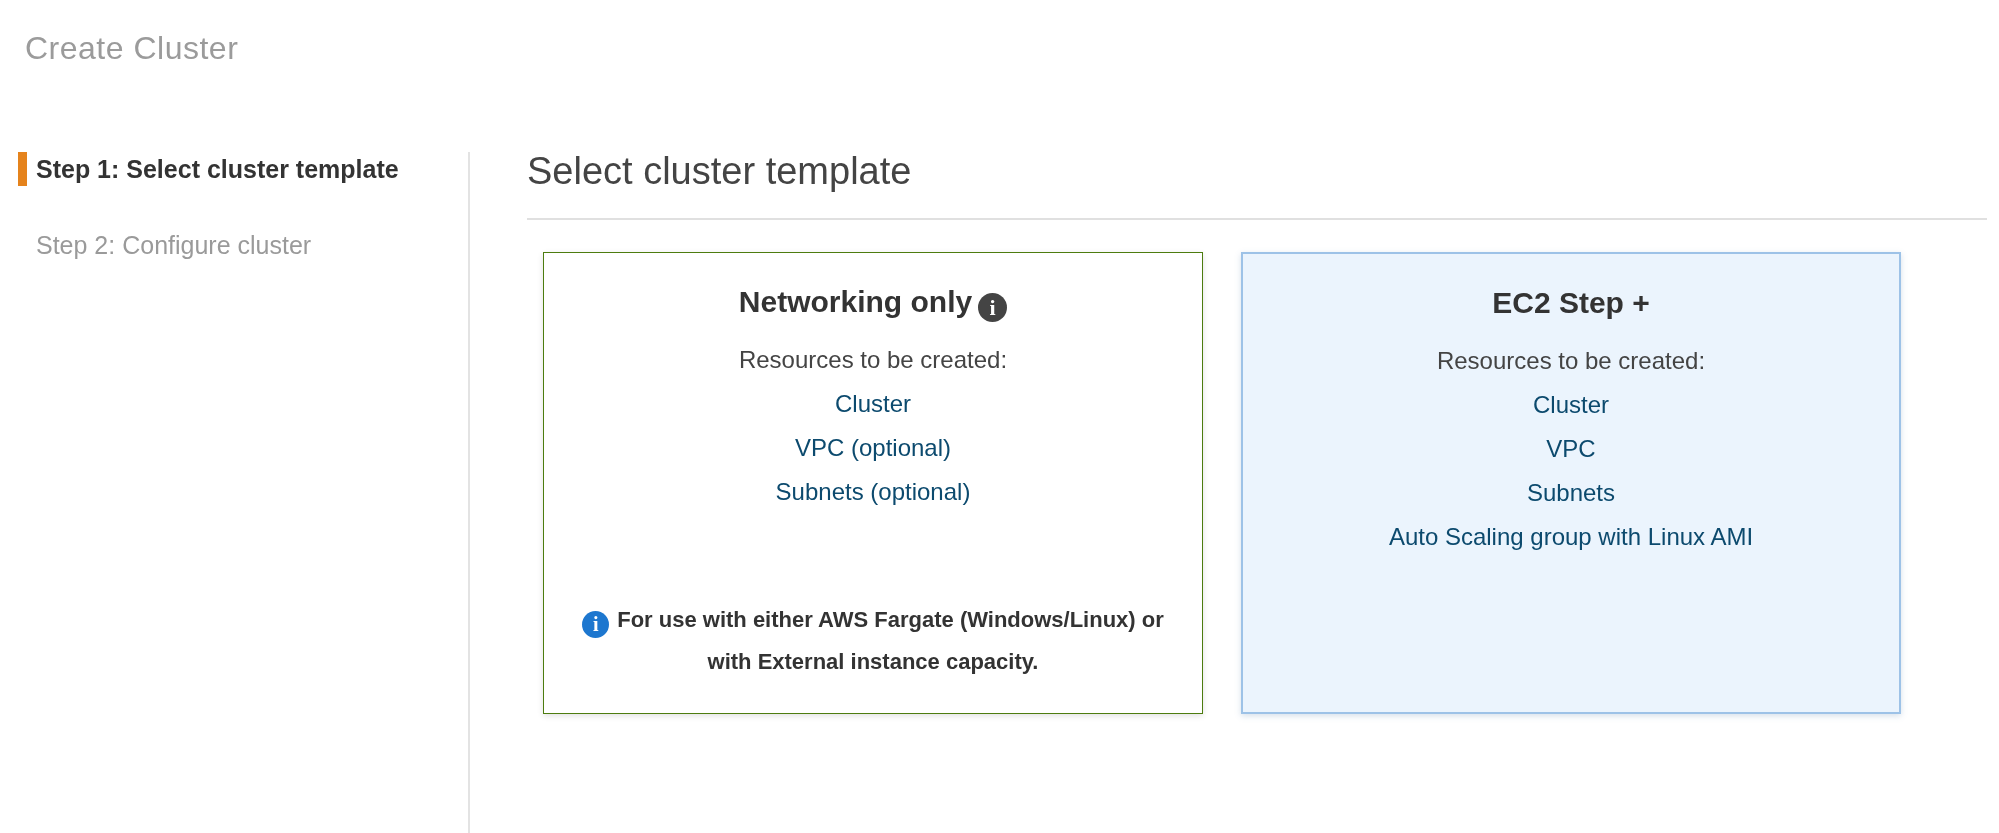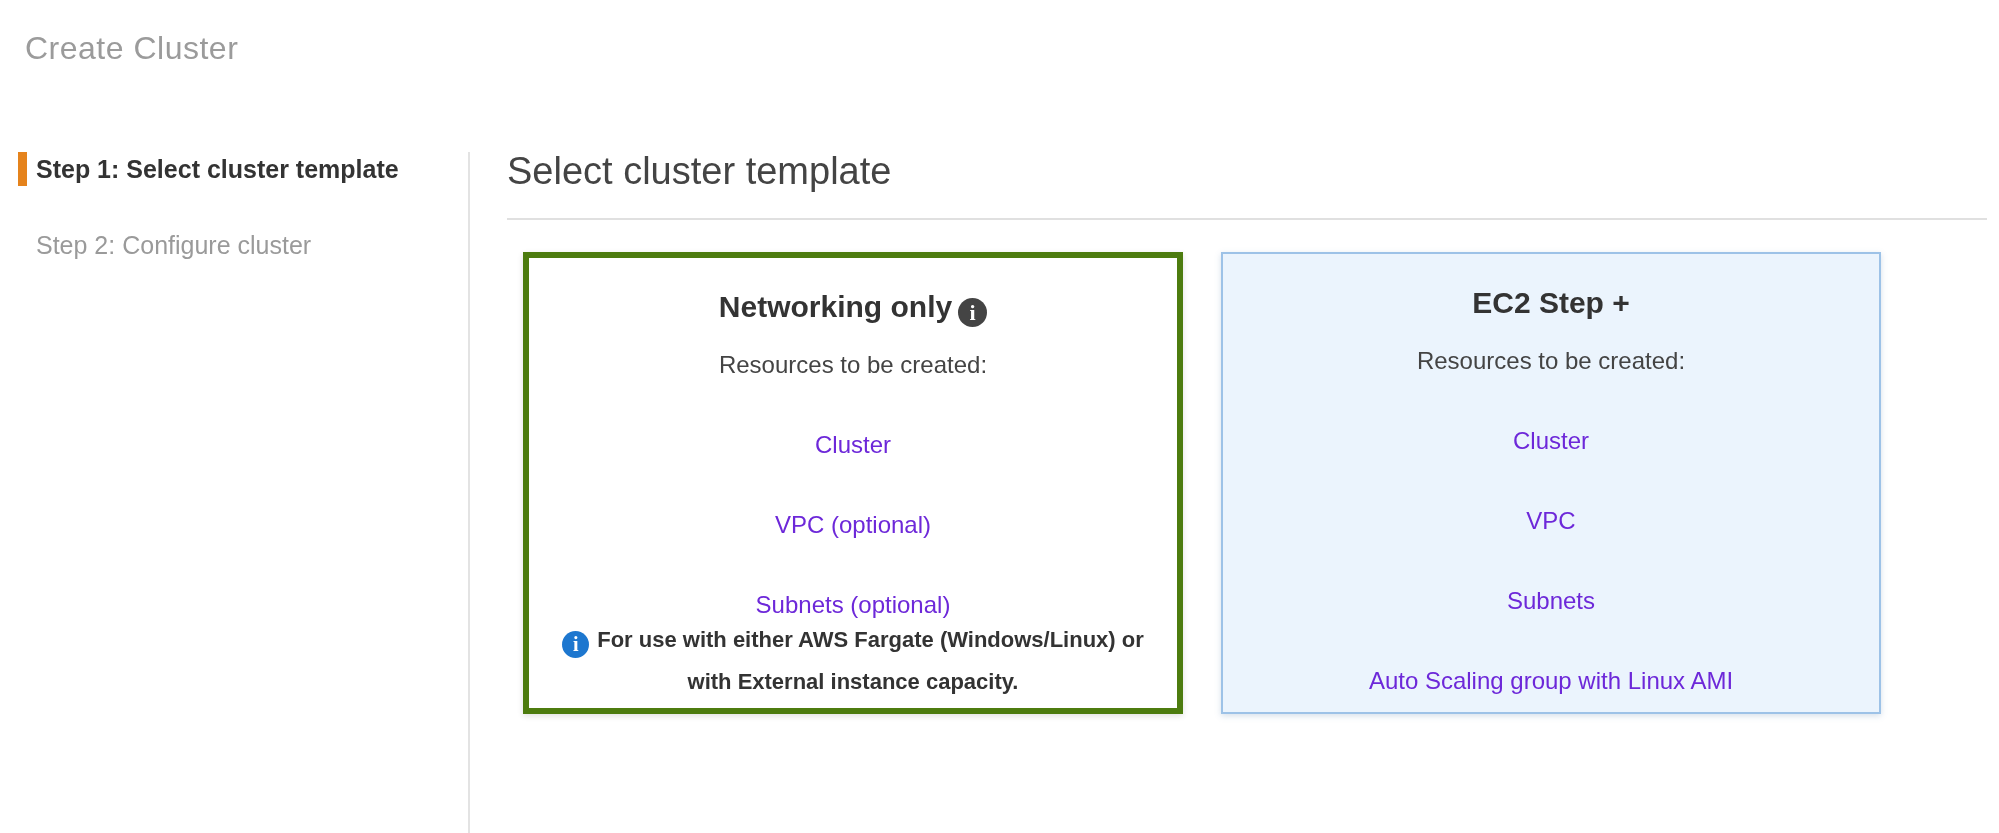--- a/index.html
+++ b/index.html
@@ -45,21 +45,21 @@
   .v-divider {
     position: absolute;
     left: 468px; top: 152px; bottom: 0;
     width: 2px;
     background: #e3e3e3;
   }
 
   
   .main {
     position: absolute;
-    left: 507px; top: 148px; right: 12px;
+    left: 527px; top: 148px; right: 12px;
   }
   .section-title {
     font-size: 38px;
     font-weight: 400;
     color: #444444;
     line-height: 46px;
   }
   .section-rule {
     border: none;
     border-top: 2px solid #e0e0e0;
@@ -74,21 +74,21 @@
   }
 
   .cards {
     display: flex;
     gap: 38px;
     margin: 32px 0 0 16px;
   }
   .card {
     width: 660px; height: 462px;
     background: #ffffff;
-    border: 6px solid #4d7c0f;
+    border: 1px solid #4d7c0f;
     box-shadow: 0 2px 6px rgba(0,0,0,0.12);
     display: flex;
     flex-direction: column;
     align-items: center;
     text-align: center;
     padding: 26px 30px 16px;
     cursor: pointer;
   }
   .card--selected {
     background: #ebf4fd;
@@ -101,23 +101,23 @@
     font-weight: bold;
     color: #333333;
     line-height: 45px;
   }
   .resources-label {
     margin-top: 22px;
     font-size: 24px;
     color: #444444;
   }
   .resource {
-    margin-top: 52px;
+    margin-top: 16px;
     font-size: 24px;
-    color: #6d28d9;
+    color: #0c4a6e;
   }
 
   .card-note {
     margin-top: auto;
     margin-bottom: 14px;
     max-width: 590px;
     font-size: 22px;
     font-weight: bold;
     color: #333333;
     line-height: 42px;

